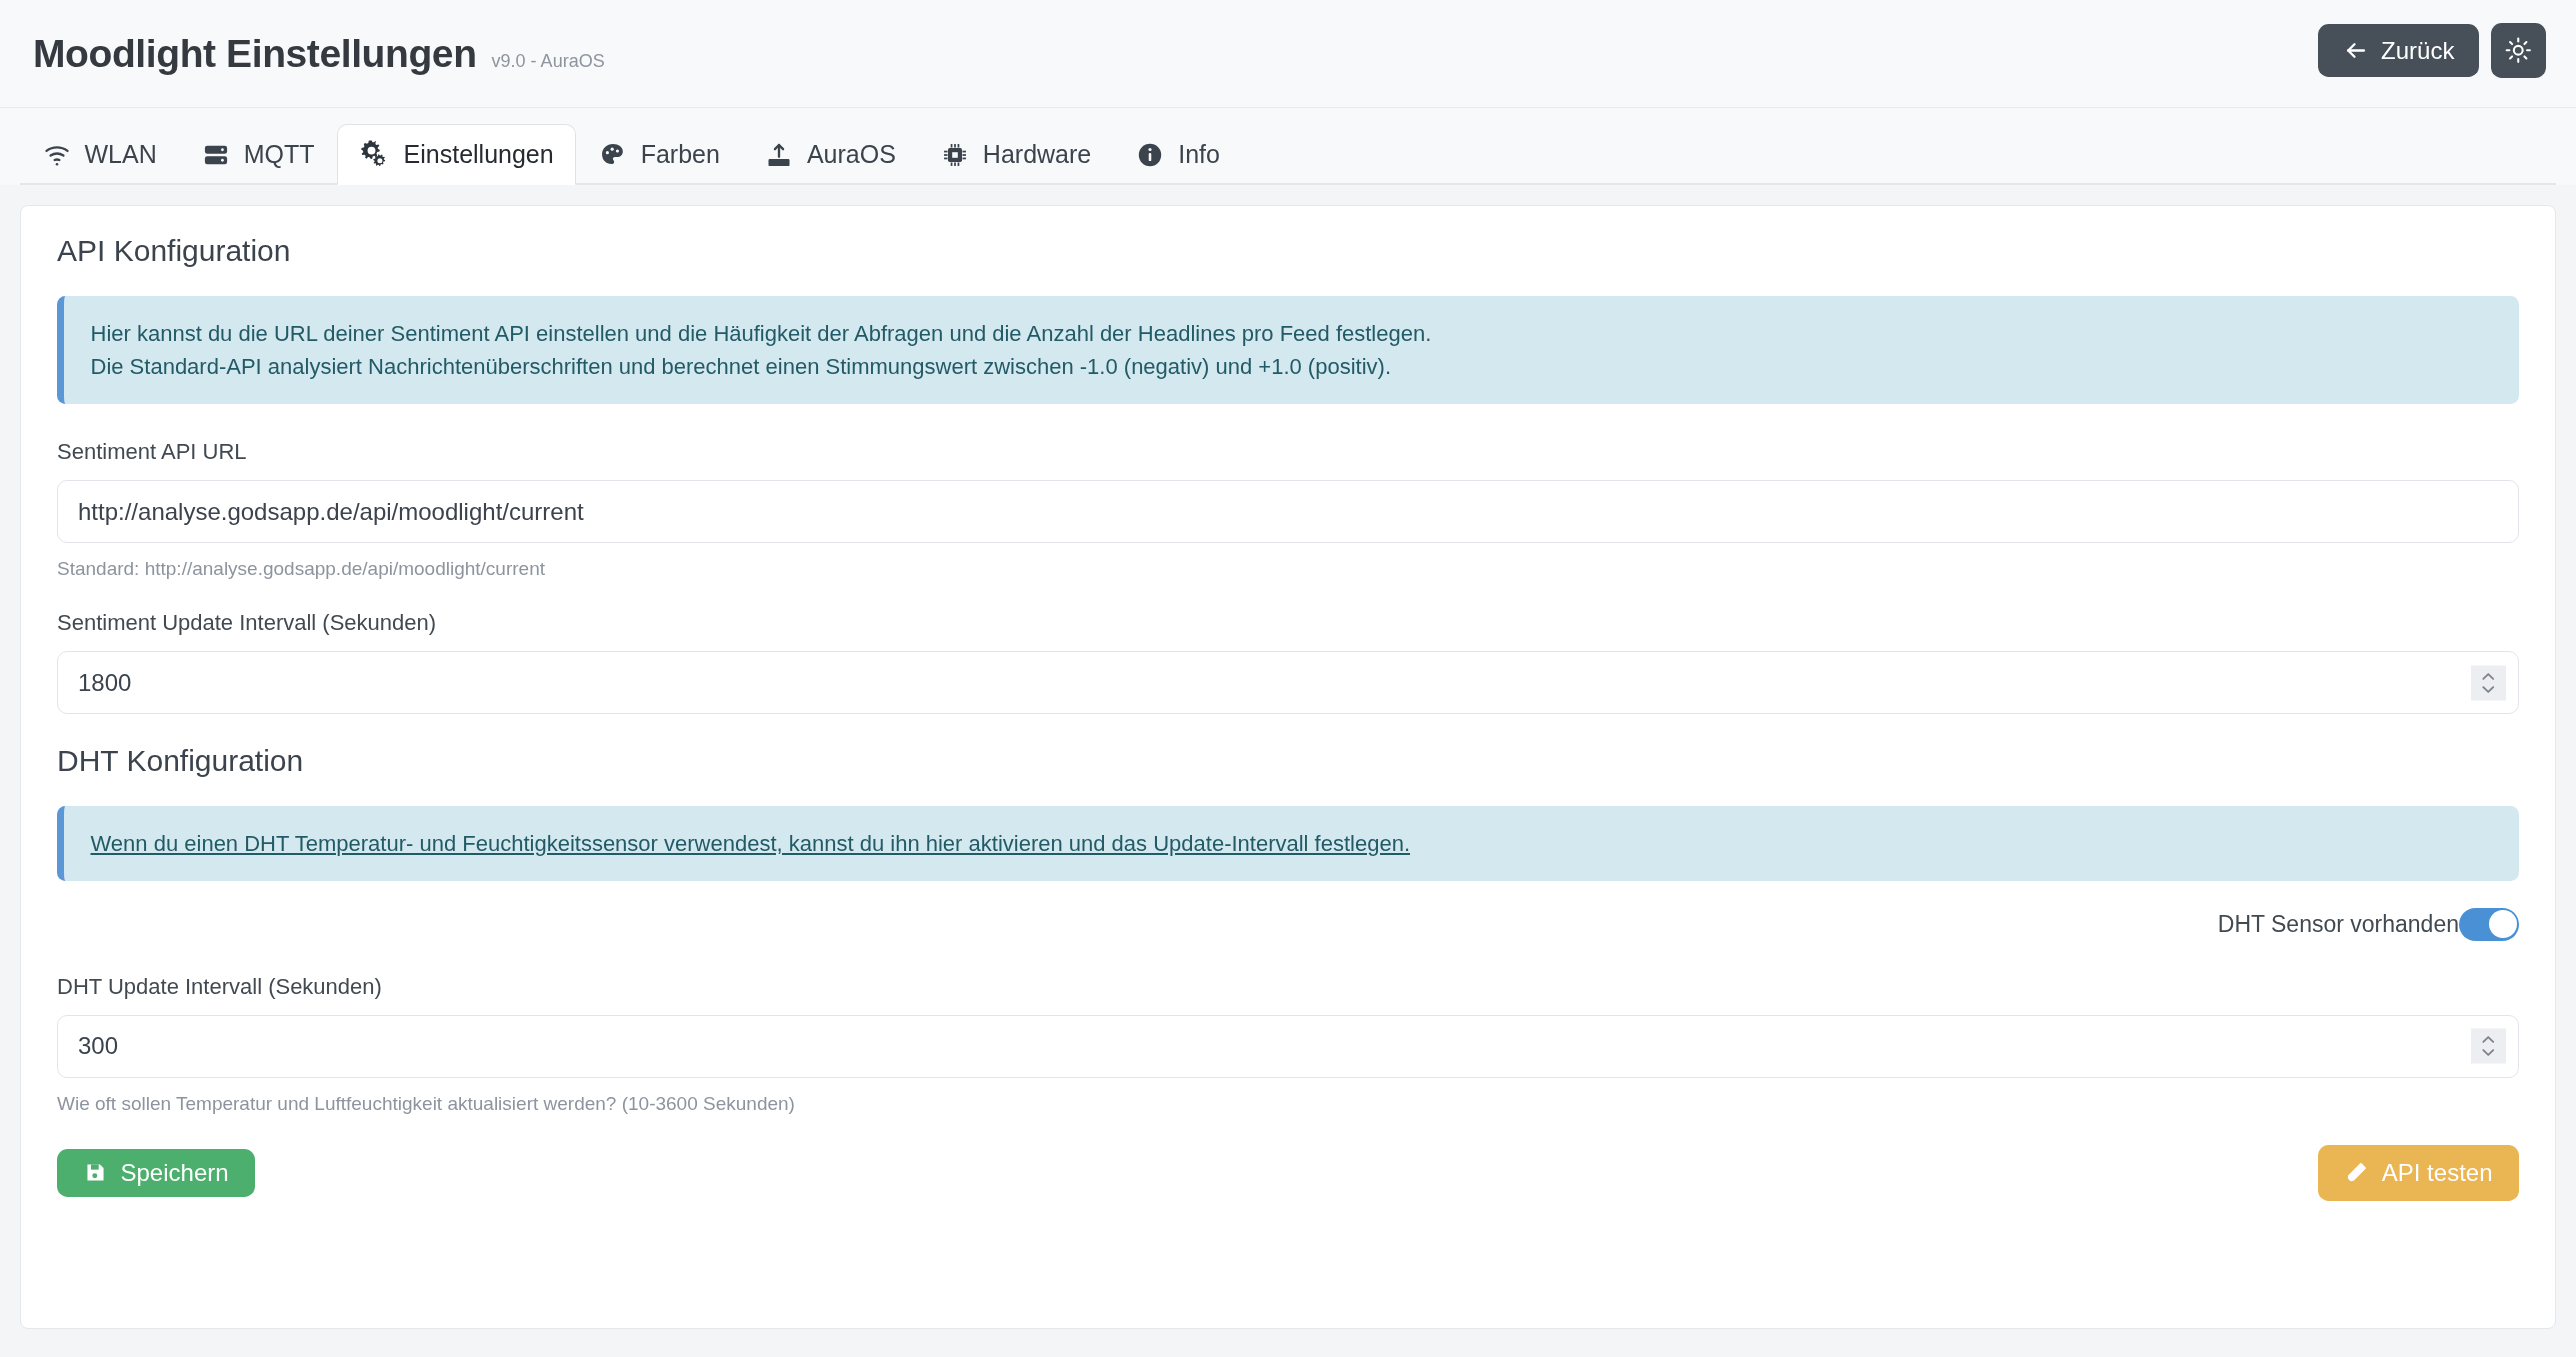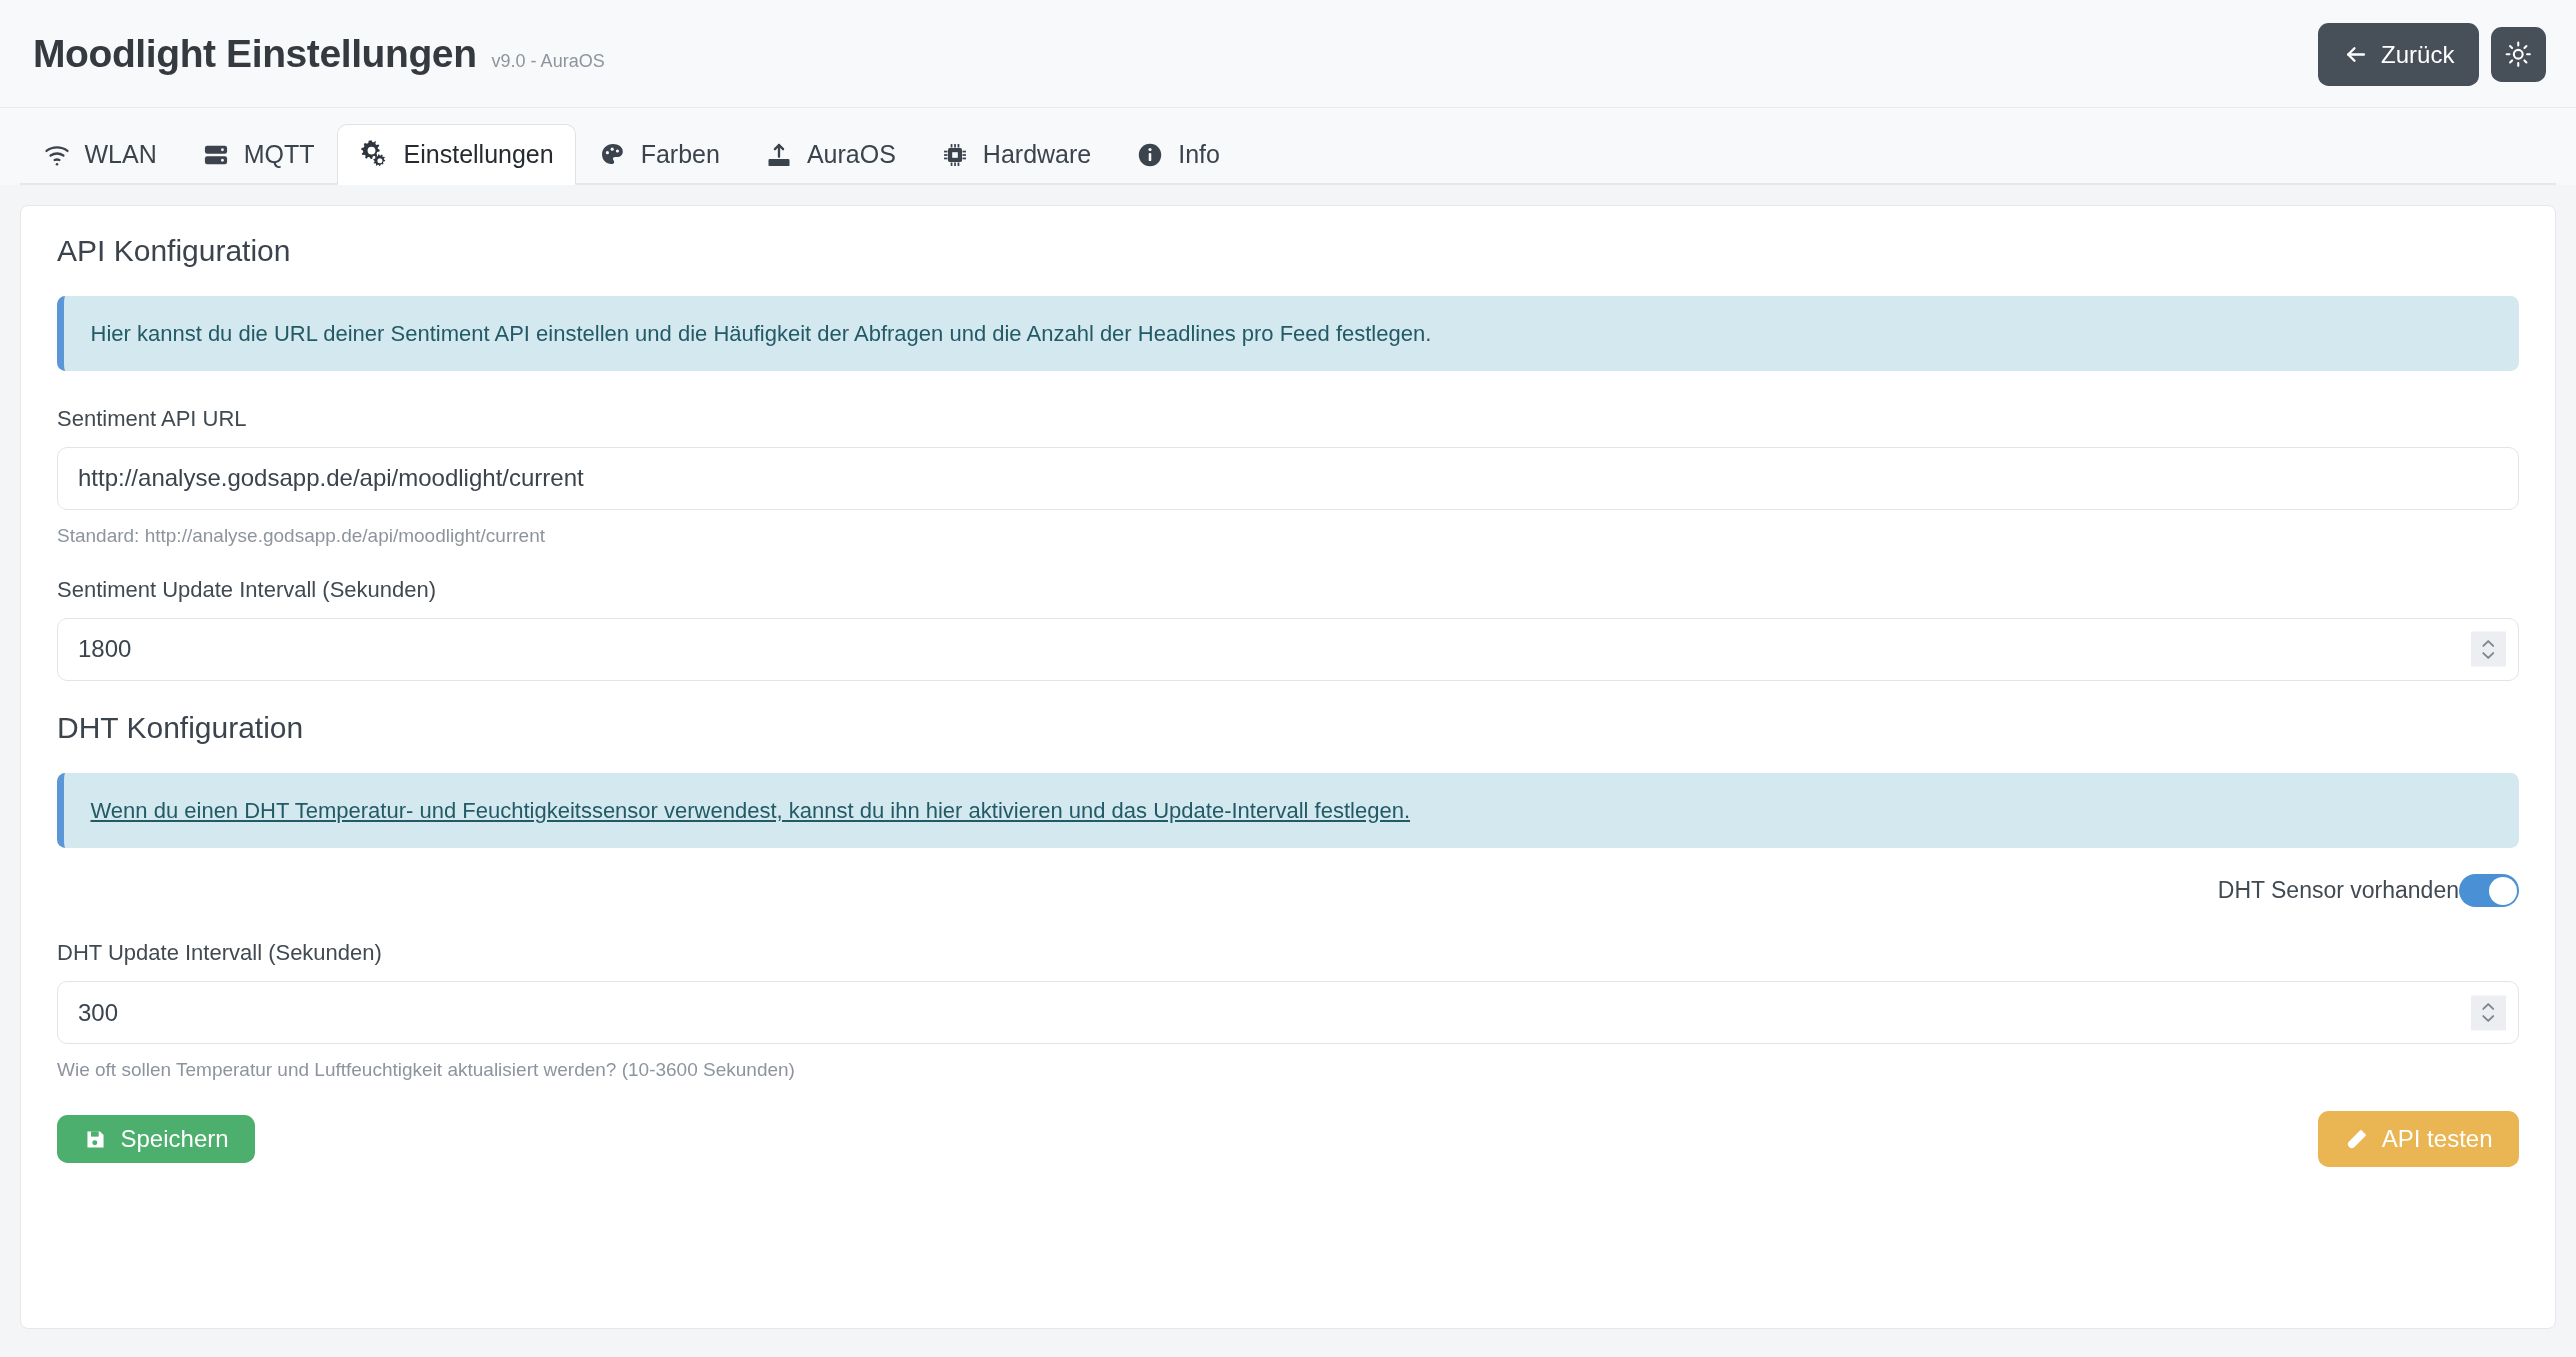--- a/index.html
+++ b/index.html
@@ -40,21 +40,21 @@
     top: 23px;
     display: flex;
     gap: 11.6px;
     align-items: center;
   }
   .btn-dark {
     background: #474f59;
     color: #ffffff;
     border: none;
     border-radius: 10.7px;
-    height: 63px;
+    height: 53px;
     padding: 0 25px;
     font-size: 24px;
     font-family: "Liberation Sans", sans-serif;
     display: flex;
     align-items: center;
     gap: 13.2px;
     cursor: pointer;
   }
   .btn-dark-sq {
     background: #474f59;
@@ -375,20 +375,21 @@
     <span>Info</span>
   </div>
 </div>
 
 <div class="card">
 
   <h2 class="section-title">API Konfiguration</h2>
 
   <div class="alert">
     <div>Hier kannst du die URL deiner Sentiment API einstellen und die Häufigkeit der Abfragen und die Anzahl der Headlines pro Feed festlegen.</div>
+    <div>Die Standard-API analysiert Nachrichtenüberschriften und berechnet einen Stimmungswert zwischen -1.0 (negativ) und +1.0 (positiv).</div>
   </div>
 
   <div class="field-block">
     <label class="field-label">Sentiment API URL</label>
     <div class="input-wrap">
       <input class="input" type="text" value="http://analyse.godsapp.de/api/moodlight/current" style="">
     </div>
     <span class="help-text">Standard: http://analyse.godsapp.de/api/moodlight/current</span>
   </div>
 

